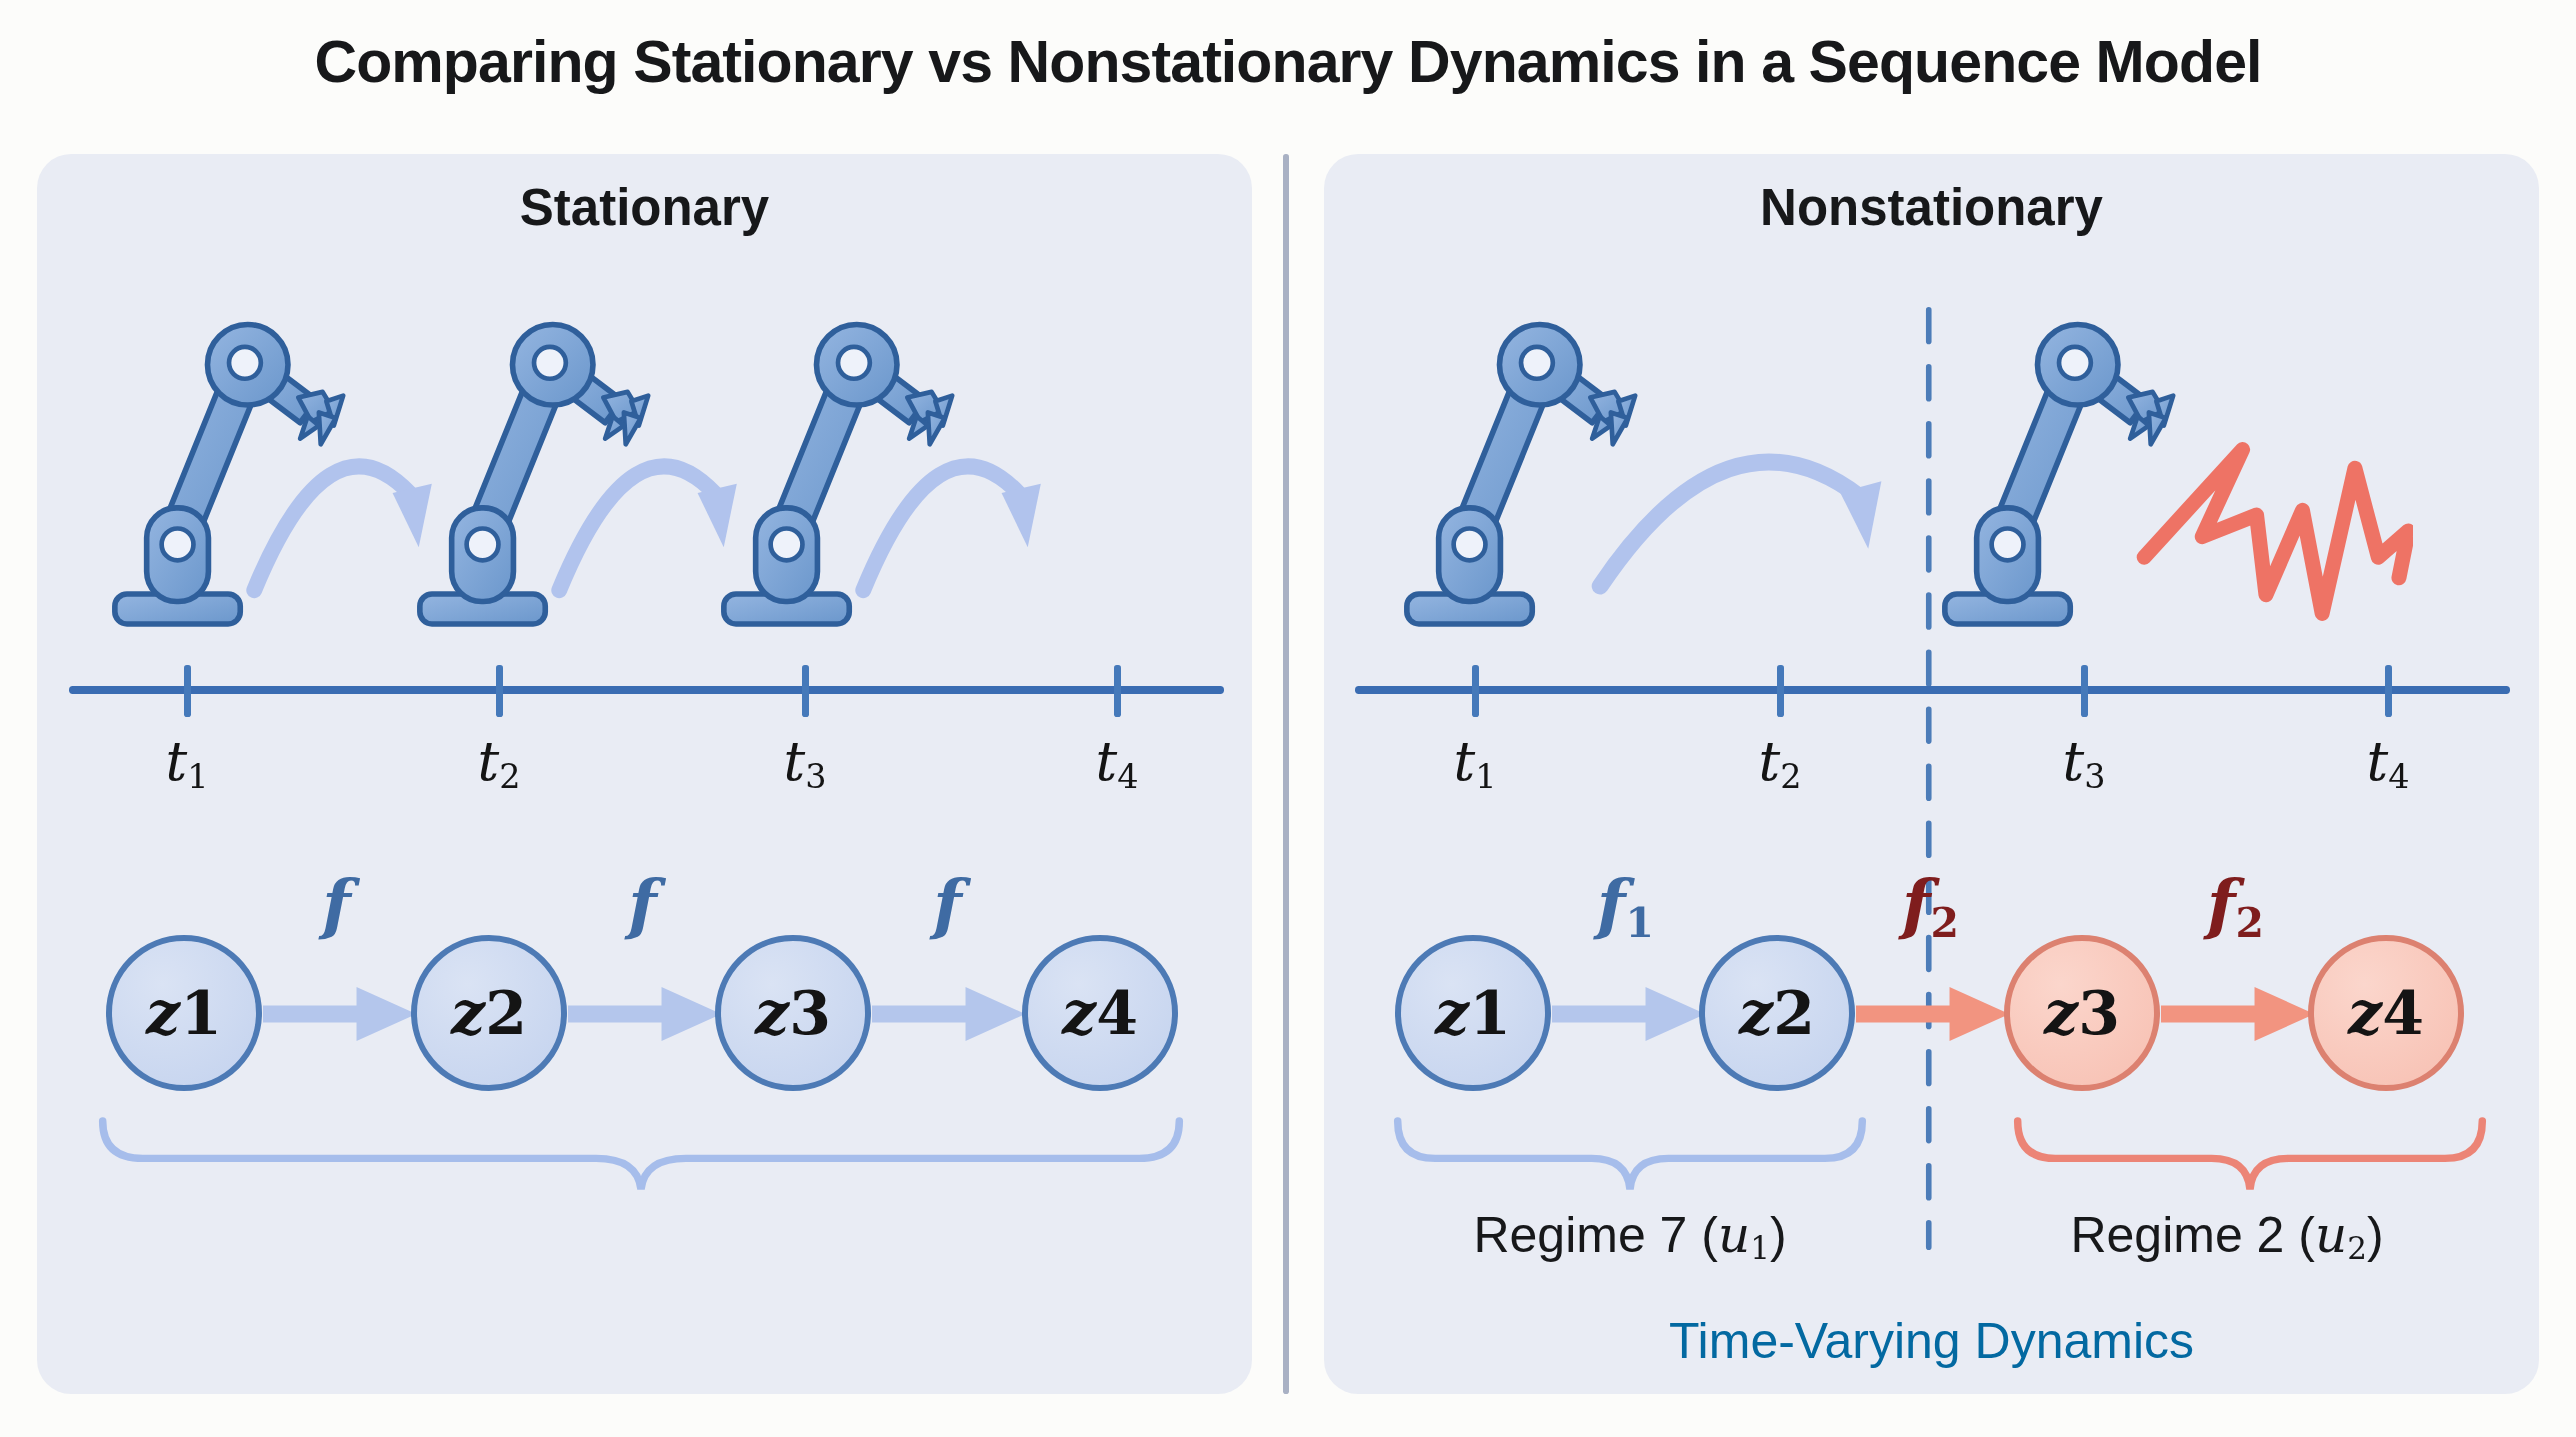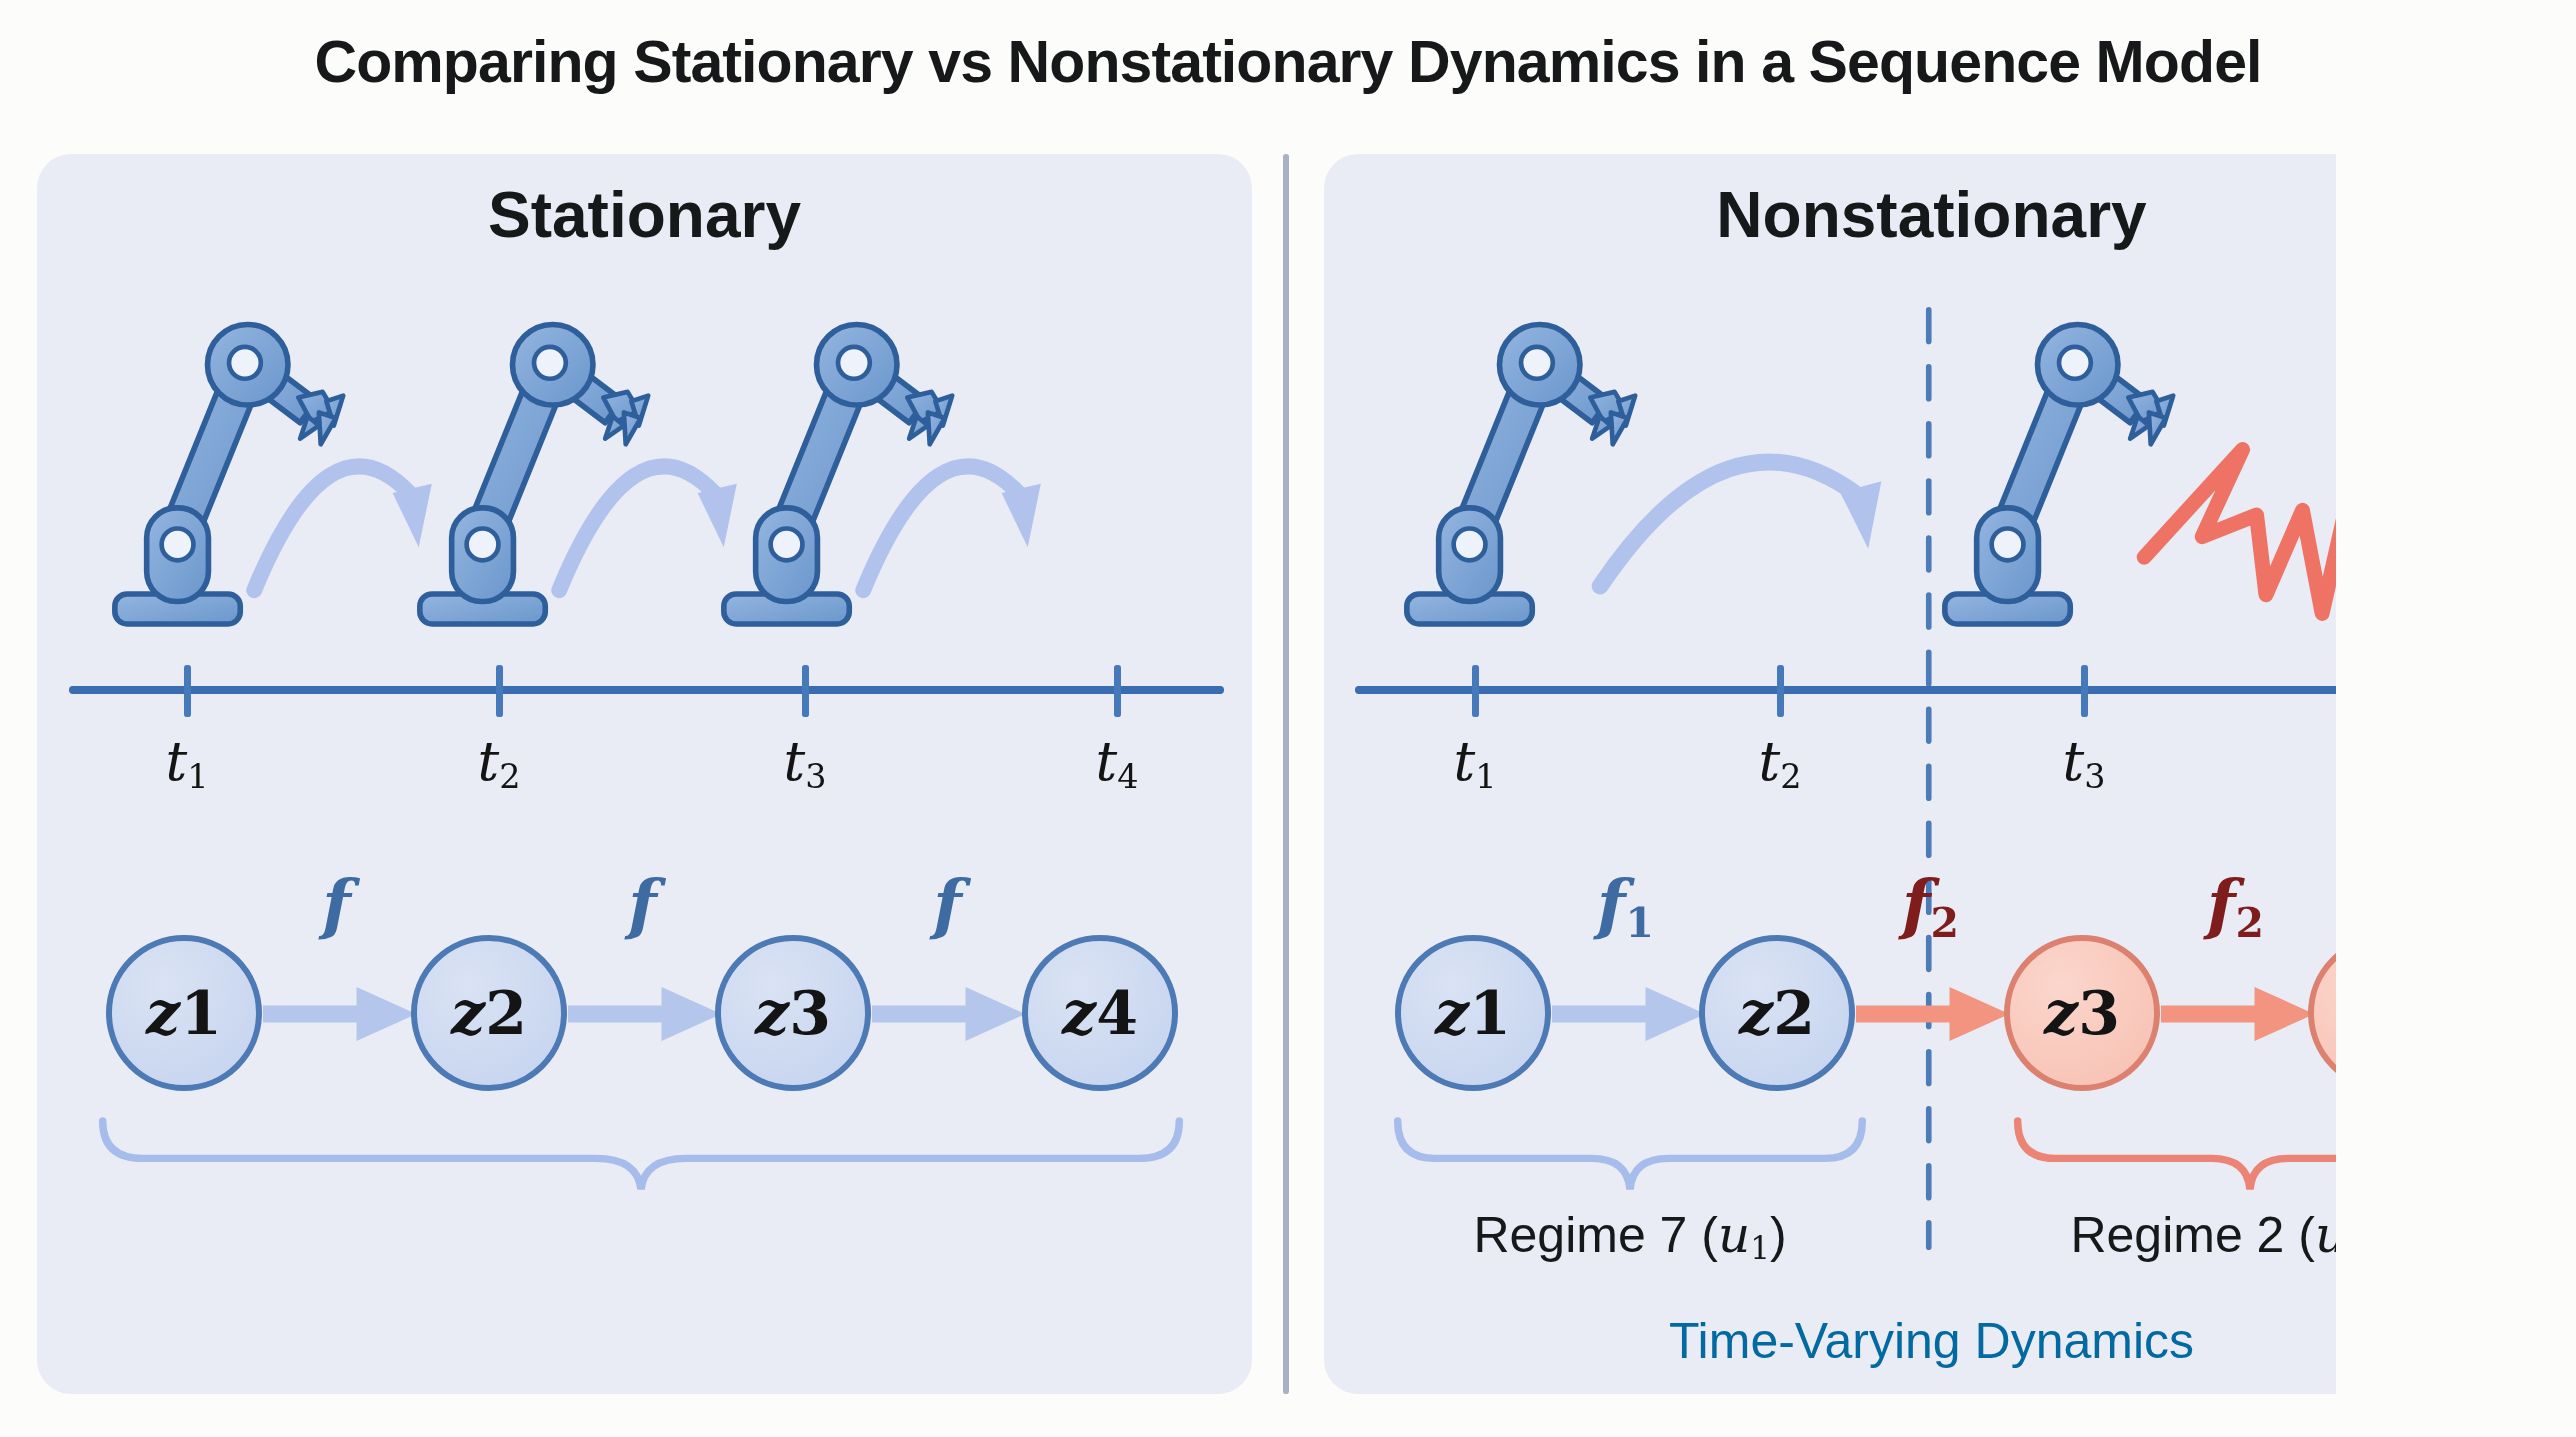--- a/index.html
+++ b/index.html
@@ -1,23 +1,23 @@
 <!DOCTYPE html>
 <html style="font-size:15px"><head>
 <meta charset="utf-8">
 <style>
   html,body{margin:0;padding:0;background:#fcfcfa;}
-  .page{position:relative;width:2336px;height:1438px;background:#fcfcfa;
+  .page{position:relative;width:2576px;height:1438px;background:#fcfcfa;
         font-family:"Liberation Sans",sans-serif;overflow:hidden;color:#17181a;}
   .abs{position:absolute;}
   .panel{position:absolute;top:154px;width:1215px;height:1240px;background:#e9ecf4;border-radius:34px;}
   .mid-divider{position:absolute;left:1283px;top:154px;width:5.6px;height:1240px;background:#a9b1c4;border-radius:2.8px;}
   .main-title{position:absolute;left:0;top:28px;width:2576px;text-align:center;
               font-size:59px;font-weight:600;letter-spacing:-0.9px;margin:0;}
-  .panel-title{position:absolute;top:178px;width:1215px;text-align:center;font-size:64px;font-weight:600;}
+  .panel-title{position:absolute;top:178px;width:1215px;text-align:center;font-size:51px;font-weight:600;}
   .math{font-family:"DejaVu Serif","Liberation Serif",serif;font-style:italic;}
   .ssub{font-family:"DejaVu Serif","Liberation Serif",serif;font-style:normal;
         font-size:0.62em;vertical-align:-0.24em;}
   .robot{position:absolute;top:313px;width:248px;height:314px;}
   .arc{position:absolute;}
   .tl-line{position:absolute;top:686px;width:1155px;height:7.5px;background:#3a6cb2;border-radius:3.7px;}
   .tl-tick{position:absolute;top:665px;width:6.6px;height:52px;background:#4579ba;border-radius:2.8px;}
   .tick-label{position:absolute;top:730px;width:150px;text-align:center;font-size:54px;color:#141414;}
   .node{position:absolute;top:935px;width:144px;height:144px;border-radius:50%;border:6.6px solid;
         display:flex;align-items:center;justify-content:center;}

